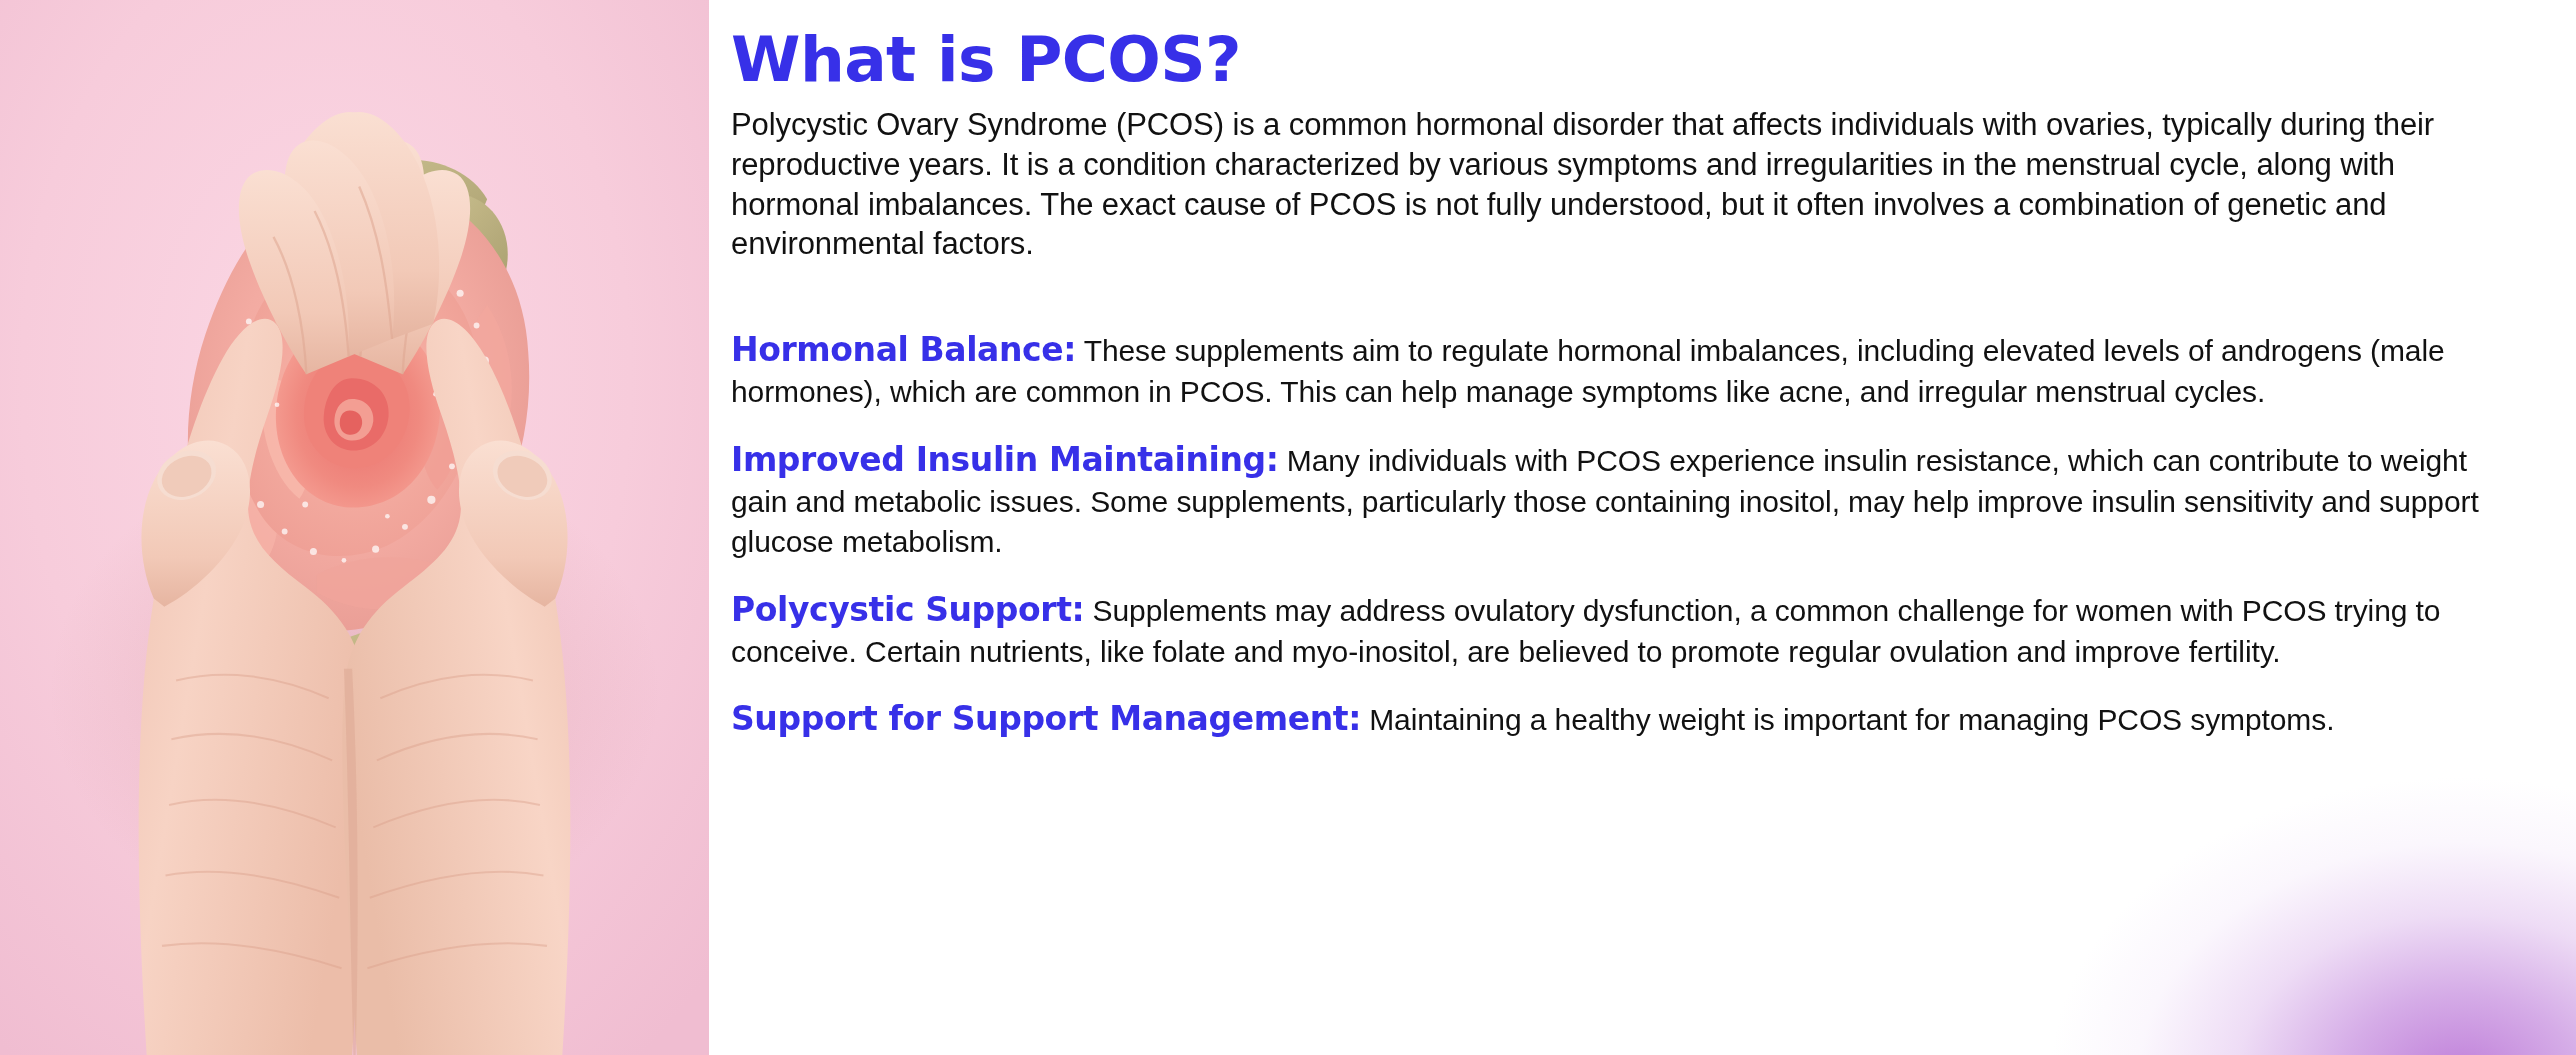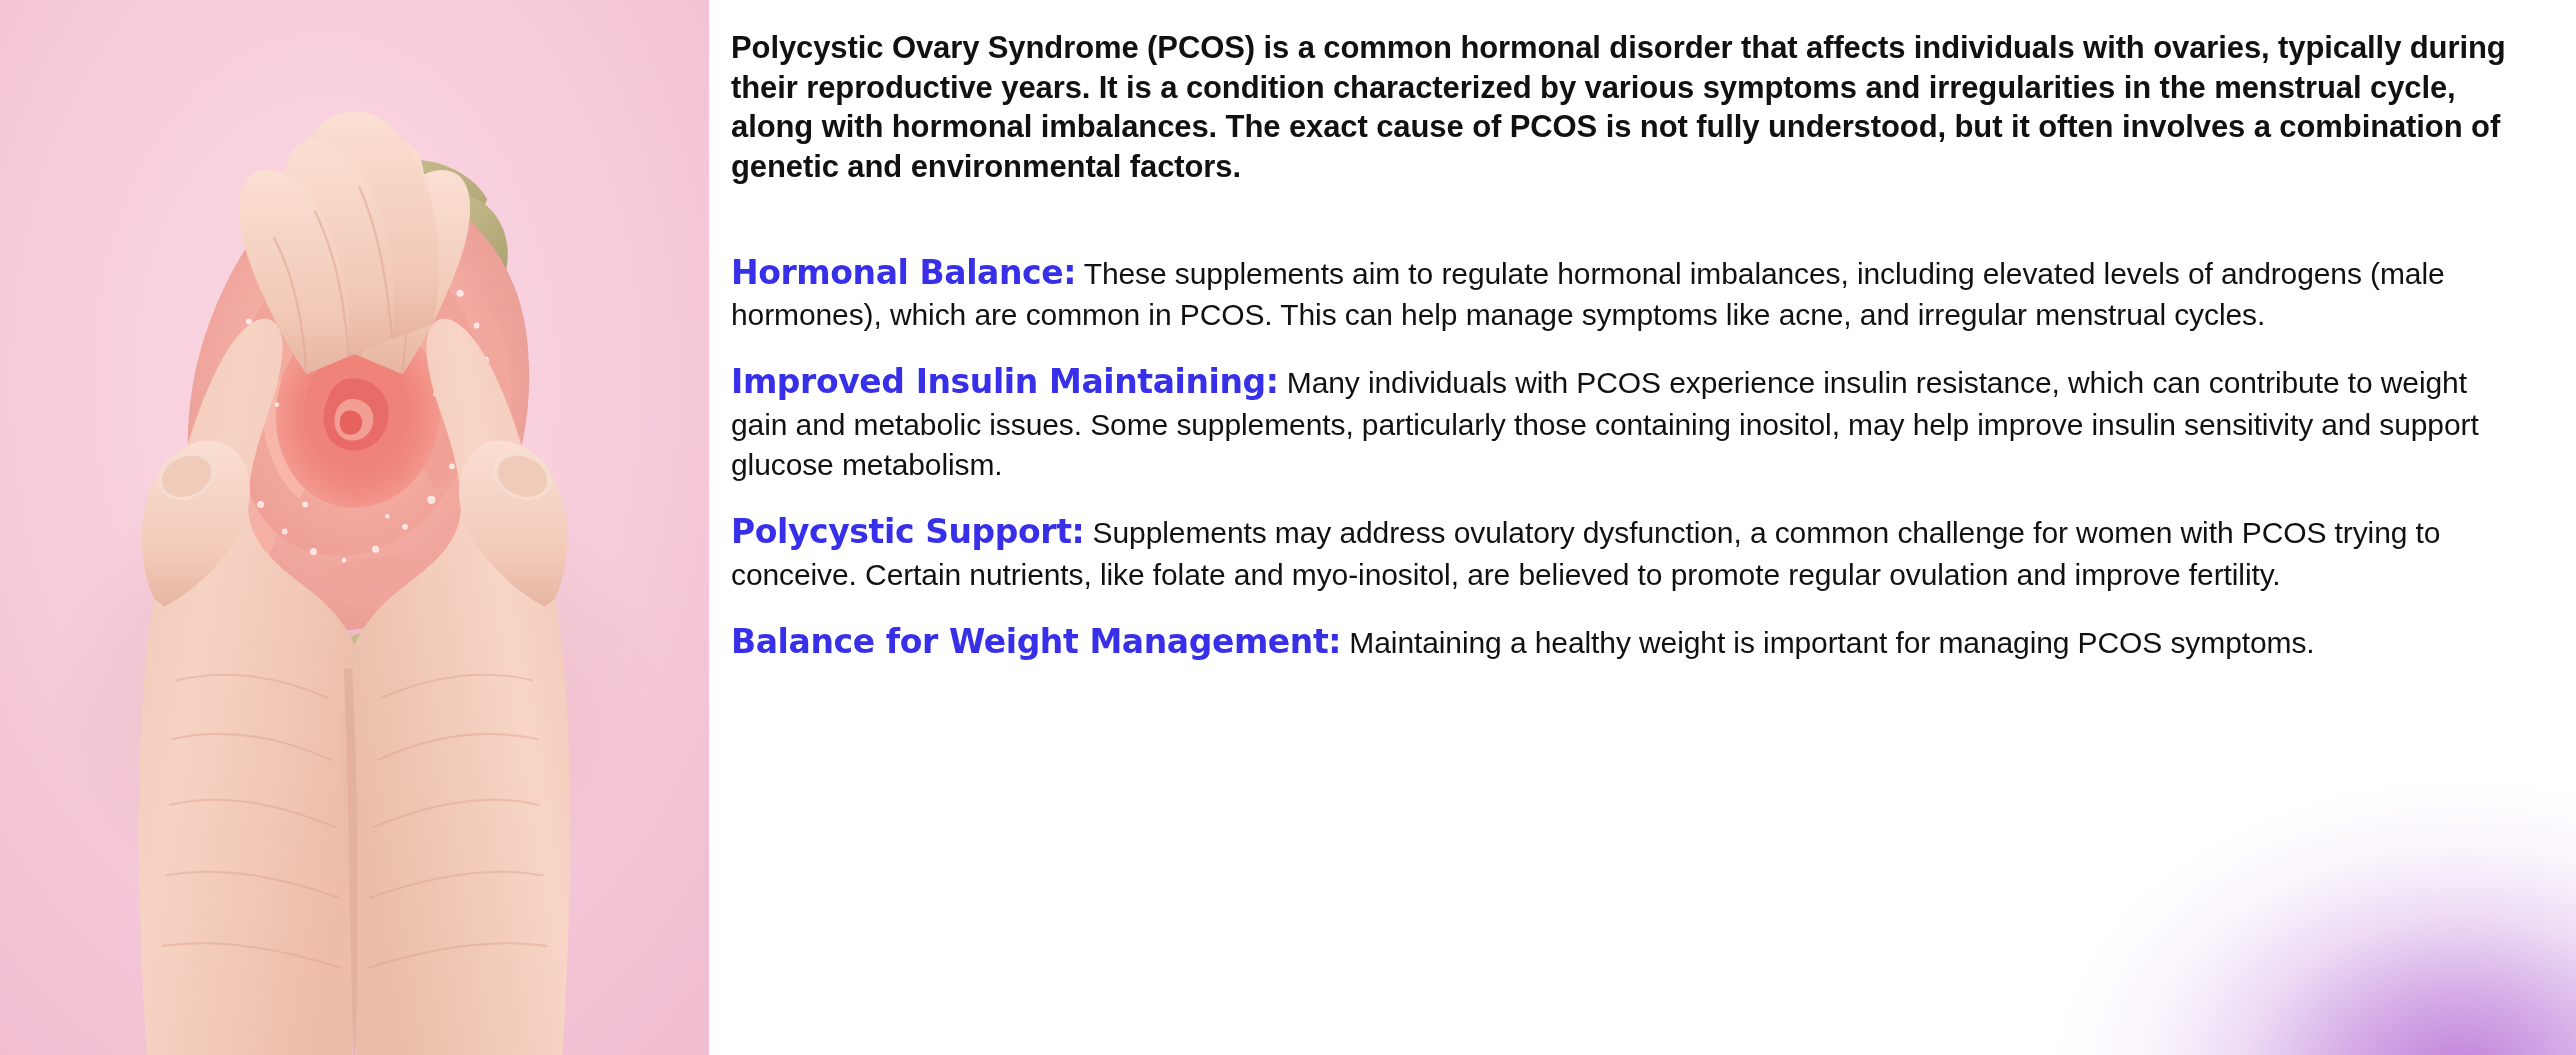--- a/index.html
+++ b/index.html
@@ -81,21 +81,21 @@
     font-size: 63px;
     line-height: 1.02;
     letter-spacing: -0.6px;
     margin: 0 0 13px 0;
     white-space: nowrap;
   }
 
   .intro {
     color: #111111;
     font-family: "Liberation Sans", sans-serif;
-    font-weight: bold;
+    font-weight: normal;
     font-size: 31px;
     line-height: 1.28;
     margin: 0;
     max-width: 1806px;
     letter-spacing: -0.1px;
   }
 
   .sections {
     margin-top: 64px;
   }
@@ -342,38 +342,39 @@
           <path d="M932 1612 C 846 1600, 744 1612, 626 1650"></path>
         </g>
       </g>
 
       <path d="M600 1140 C 610 1340, 612 1560, 606 1800 L 602 1800 C 596 1560, 594 1340, 586 1140 Z" fill="#dca894" opacity="0.55"></path>
     </svg>
   </div>
 
   <div class="content">
 
+    <h1 class="title">What is PCOS?</h1>
 
     <p class="intro">Polycystic Ovary Syndrome (PCOS) is a common hormonal disorder that affects individuals with ovaries, typically during their reproductive years. It is a condition characterized by various symptoms and irregularities in the menstrual cycle, along with hormonal imbalances. The exact cause of PCOS is not fully understood, but it often involves a combination of genetic and environmental factors.</p>
 
     <div class="sections">
 
       <div class="section">
         <p class="section-body"><span class="section-heading">Hormonal Balance:</span><span class="section-text"> These supplements aim to regulate hormonal imbalances, including elevated levels of androgens (male hormones), which are common in PCOS. This can help manage symptoms like acne, and irregular menstrual cycles.</span></p>
       </div>
 
       <div class="section">
         <p class="section-body"><span class="section-heading">Improved Insulin Maintaining:</span><span class="section-text"> Many individuals with PCOS experience insulin resistance, which can contribute to weight gain and metabolic issues. Some supplements, particularly those containing inositol, may help improve insulin sensitivity and support glucose metabolism.</span></p>
       </div>
 
       <div class="section">
         <p class="section-body"><span class="section-heading">Polycystic Support:</span><span class="section-text"> Supplements may address ovulatory dysfunction, a common challenge for women with PCOS trying to conceive. Certain nutrients, like folate and myo-inositol, are believed to promote regular ovulation and improve fertility.</span></p>
       </div>
 
       <div class="section">
-        <p class="section-body"><span class="section-heading">Balance for Weight Management:</span><span class="section-text"> Maintaining a healthy weight is important for managing PCOS symptoms.</span></p>
+        <p class="section-body"><span class="section-heading">Support for Support Management:</span><span class="section-text"> Maintaining a healthy weight is important for managing PCOS symptoms.</span></p>
       </div>
 
     </div>
   </div>
 
 </div>
 
 
 </body></html>

